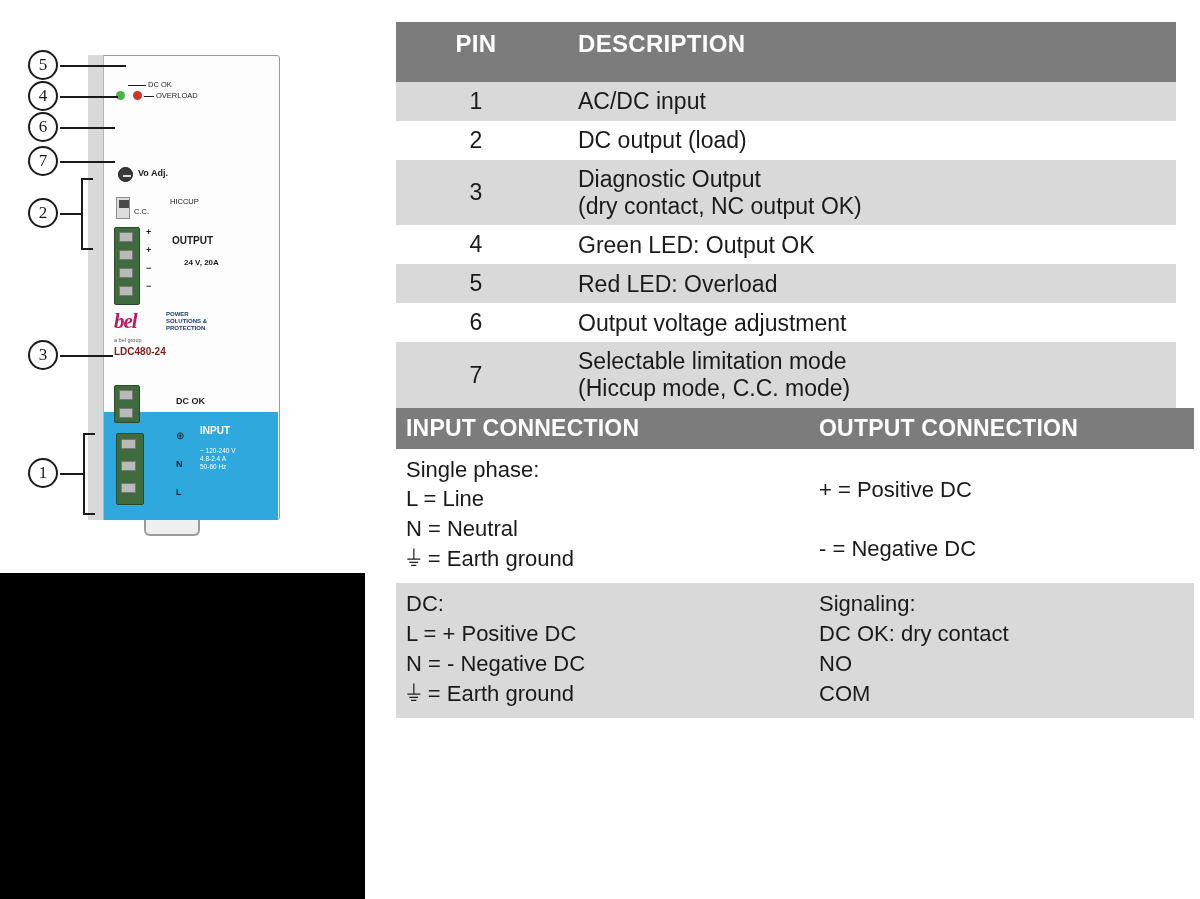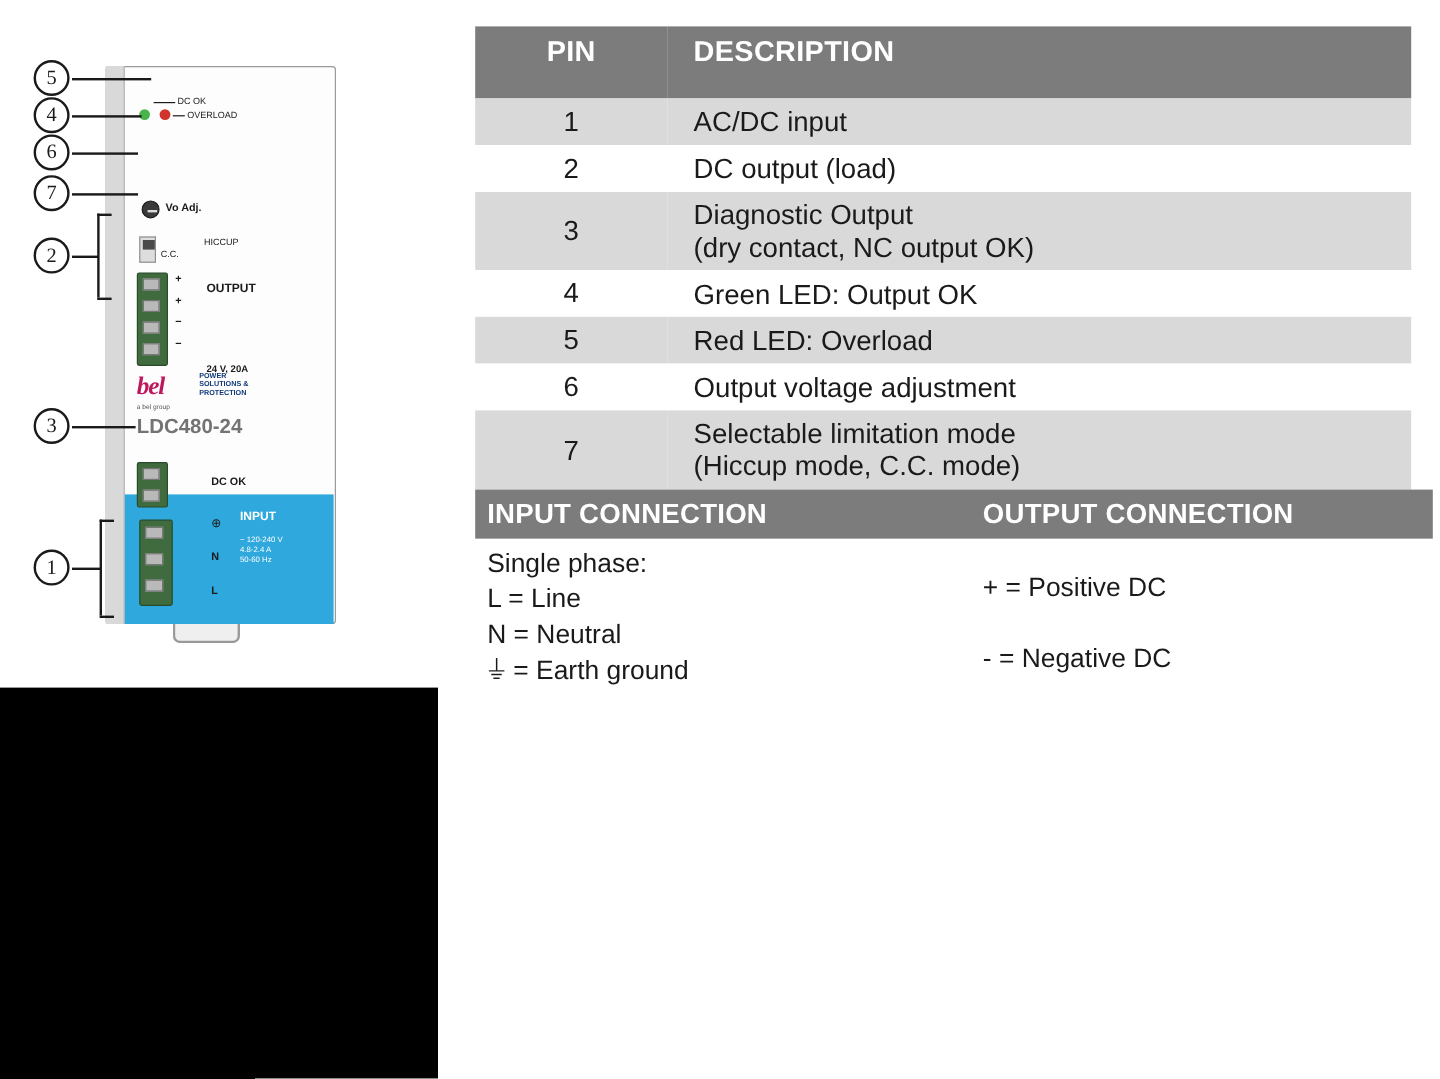--- a/index.html
+++ b/index.html
@@ -179,23 +179,23 @@
     line-height: 7px;
     font-weight: bold;
   }
   .brand-grp {
     position: absolute;
     font-size: 5.5px;
     color: #555;
   }
   .model {
     position: absolute;
-    font-size: 17px;
-    font-weight: bold;
-    color: #737373;
+    font-size: 10px;
+    font-weight: bold;
+    color: #7f1d1d;
     font-family: "Liberation Sans", sans-serif;
   }
   .blk-label {
     position: absolute;
     font-size: 9px;
     font-weight: bold;
     color: #1a1a1a;
   }
   .blk-label-w {
     position: absolute;
@@ -312,21 +312,21 @@
           <div class="conn-screw" style="top:4px;"></div>
           <div class="conn-screw" style="top:22px;"></div>
           <div class="conn-screw" style="top:40px;"></div>
           <div class="conn-screw" style="top:58px;"></div>
         </div>
         <div class="blk-label" style="left:58px; top:172px;">+</div>
         <div class="blk-label" style="left:58px; top:190px;">+</div>
         <div class="blk-label" style="left:58px; top:208px;">−</div>
         <div class="blk-label" style="left:58px; top:226px;">−</div>
         <div class="blk-label" style="left:84px; top:180px; font-size:10px;">OUTPUT</div>
-        <div class="tiny-label" style="left:84px; top:203px; font-size:8px; font-weight:bold;margin-top:45px;">24 V, 20A</div>
+        <div class="tiny-label" style="left:96px; top:203px; font-size:8px; font-weight:bold;">24 V, 20A</div>
 
         <div class="brand-bel" style="left:26px; top:254px;">bel</div>
         <div class="brand-sub" style="left:78px; top:256px; white-space:pre;">POWER
 SOLUTIONS &amp;
 PROTECTION</div>
         <div class="brand-grp" style="left:26px; top:282px;">a bel group</div>
         <div class="model" style="left:26px; top:291px;">LDC480-24</div>
 
         <div class="connector" style="left:26px; top:330px; width:26px; height:38px;">
           <div class="conn-screw" style="top:4px;"></div>
@@ -425,17 +425,21 @@
         <tr>
           <th>INPUT CONNECTION</th>
           <th class="col2">OUTPUT CONNECTION</th>
         </tr>
       </thead>
       <tbody id="conn-table-body">
           <tr class="row-white">
             <td><span>Single phase:</span><br><span>L = Line</span><br><span>N = Neutral</span><br><span>⏚ = Earth ground</span></td>
             <td class="col2"><span class="pad-top">+ = Positive DC</span><br><span>-  = Negative DC</span></td>
           </tr>
+          <tr class="row-grey">
+            <td><span>DC:</span><br><span>L = + Positive DC</span><br><span>N = - Negative DC</span><br><span>⏚  = Earth ground</span></td>
+            <td class="col2"><span>Signaling:</span><br><span>DC OK: dry contact</span><br><span>NO</span><br><span>COM</span></td>
+          </tr>
         </tbody>
     </table>
 
   </div>
 </div>
 
 </body></html>

